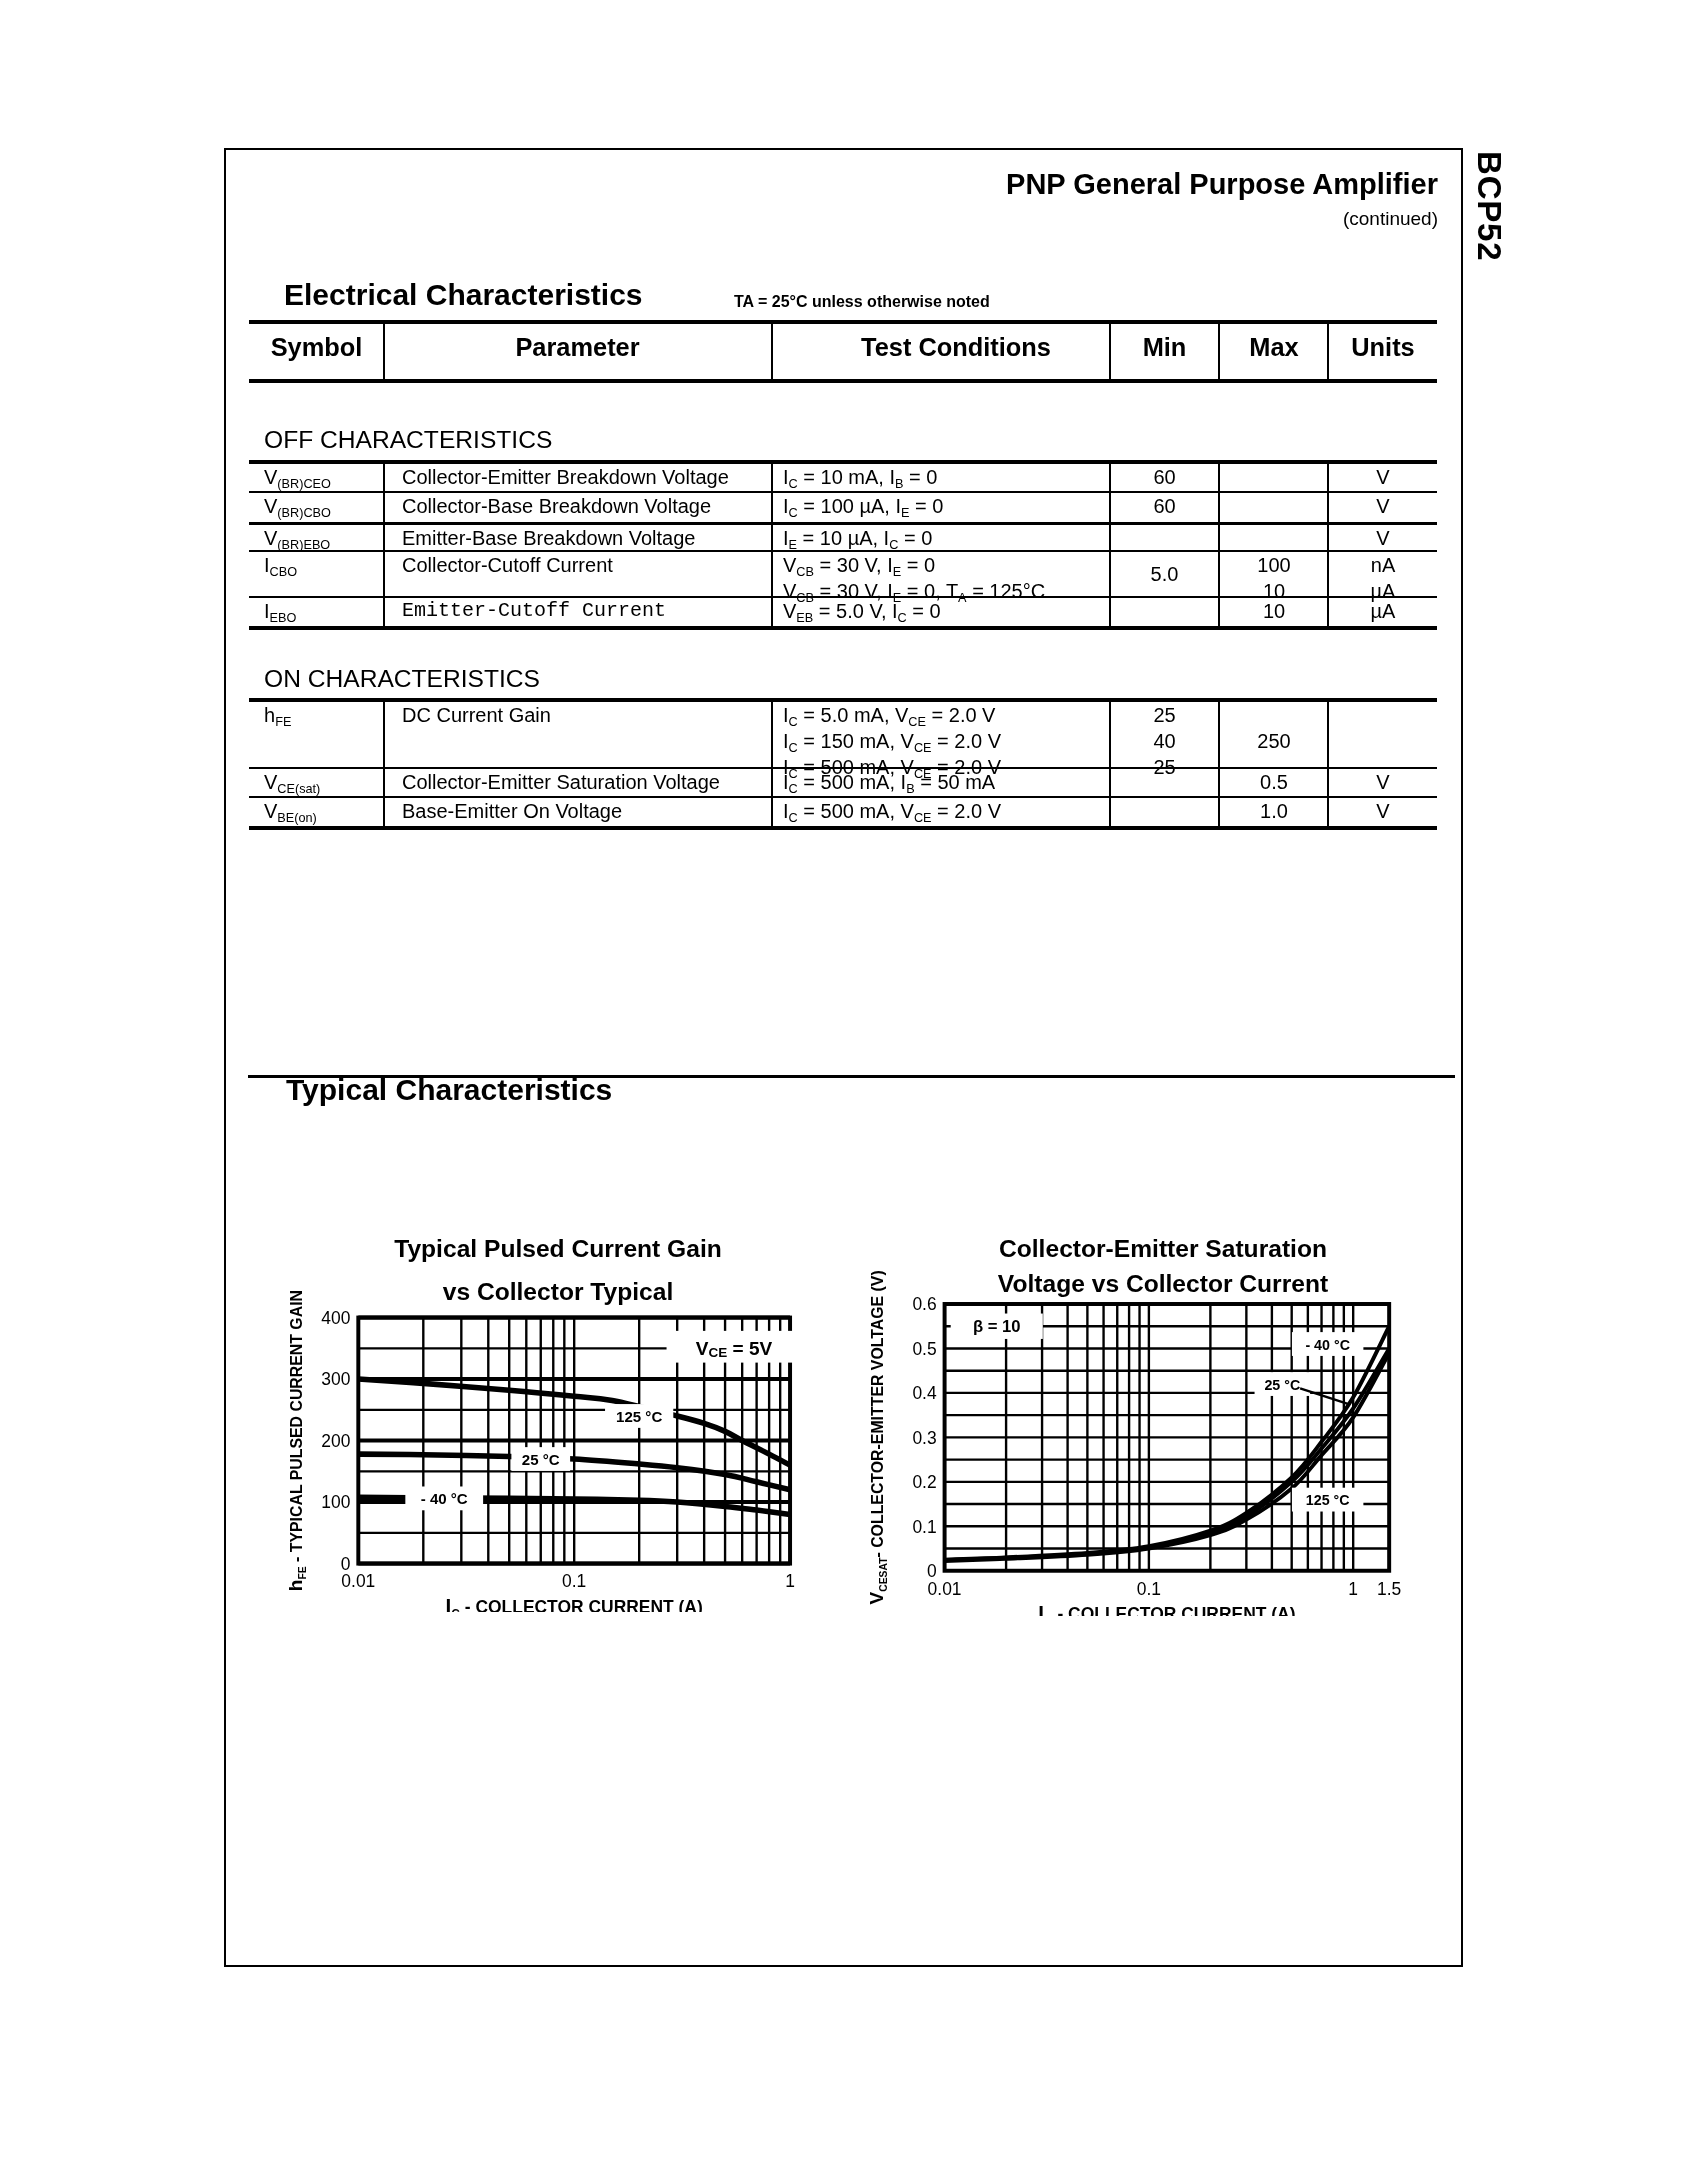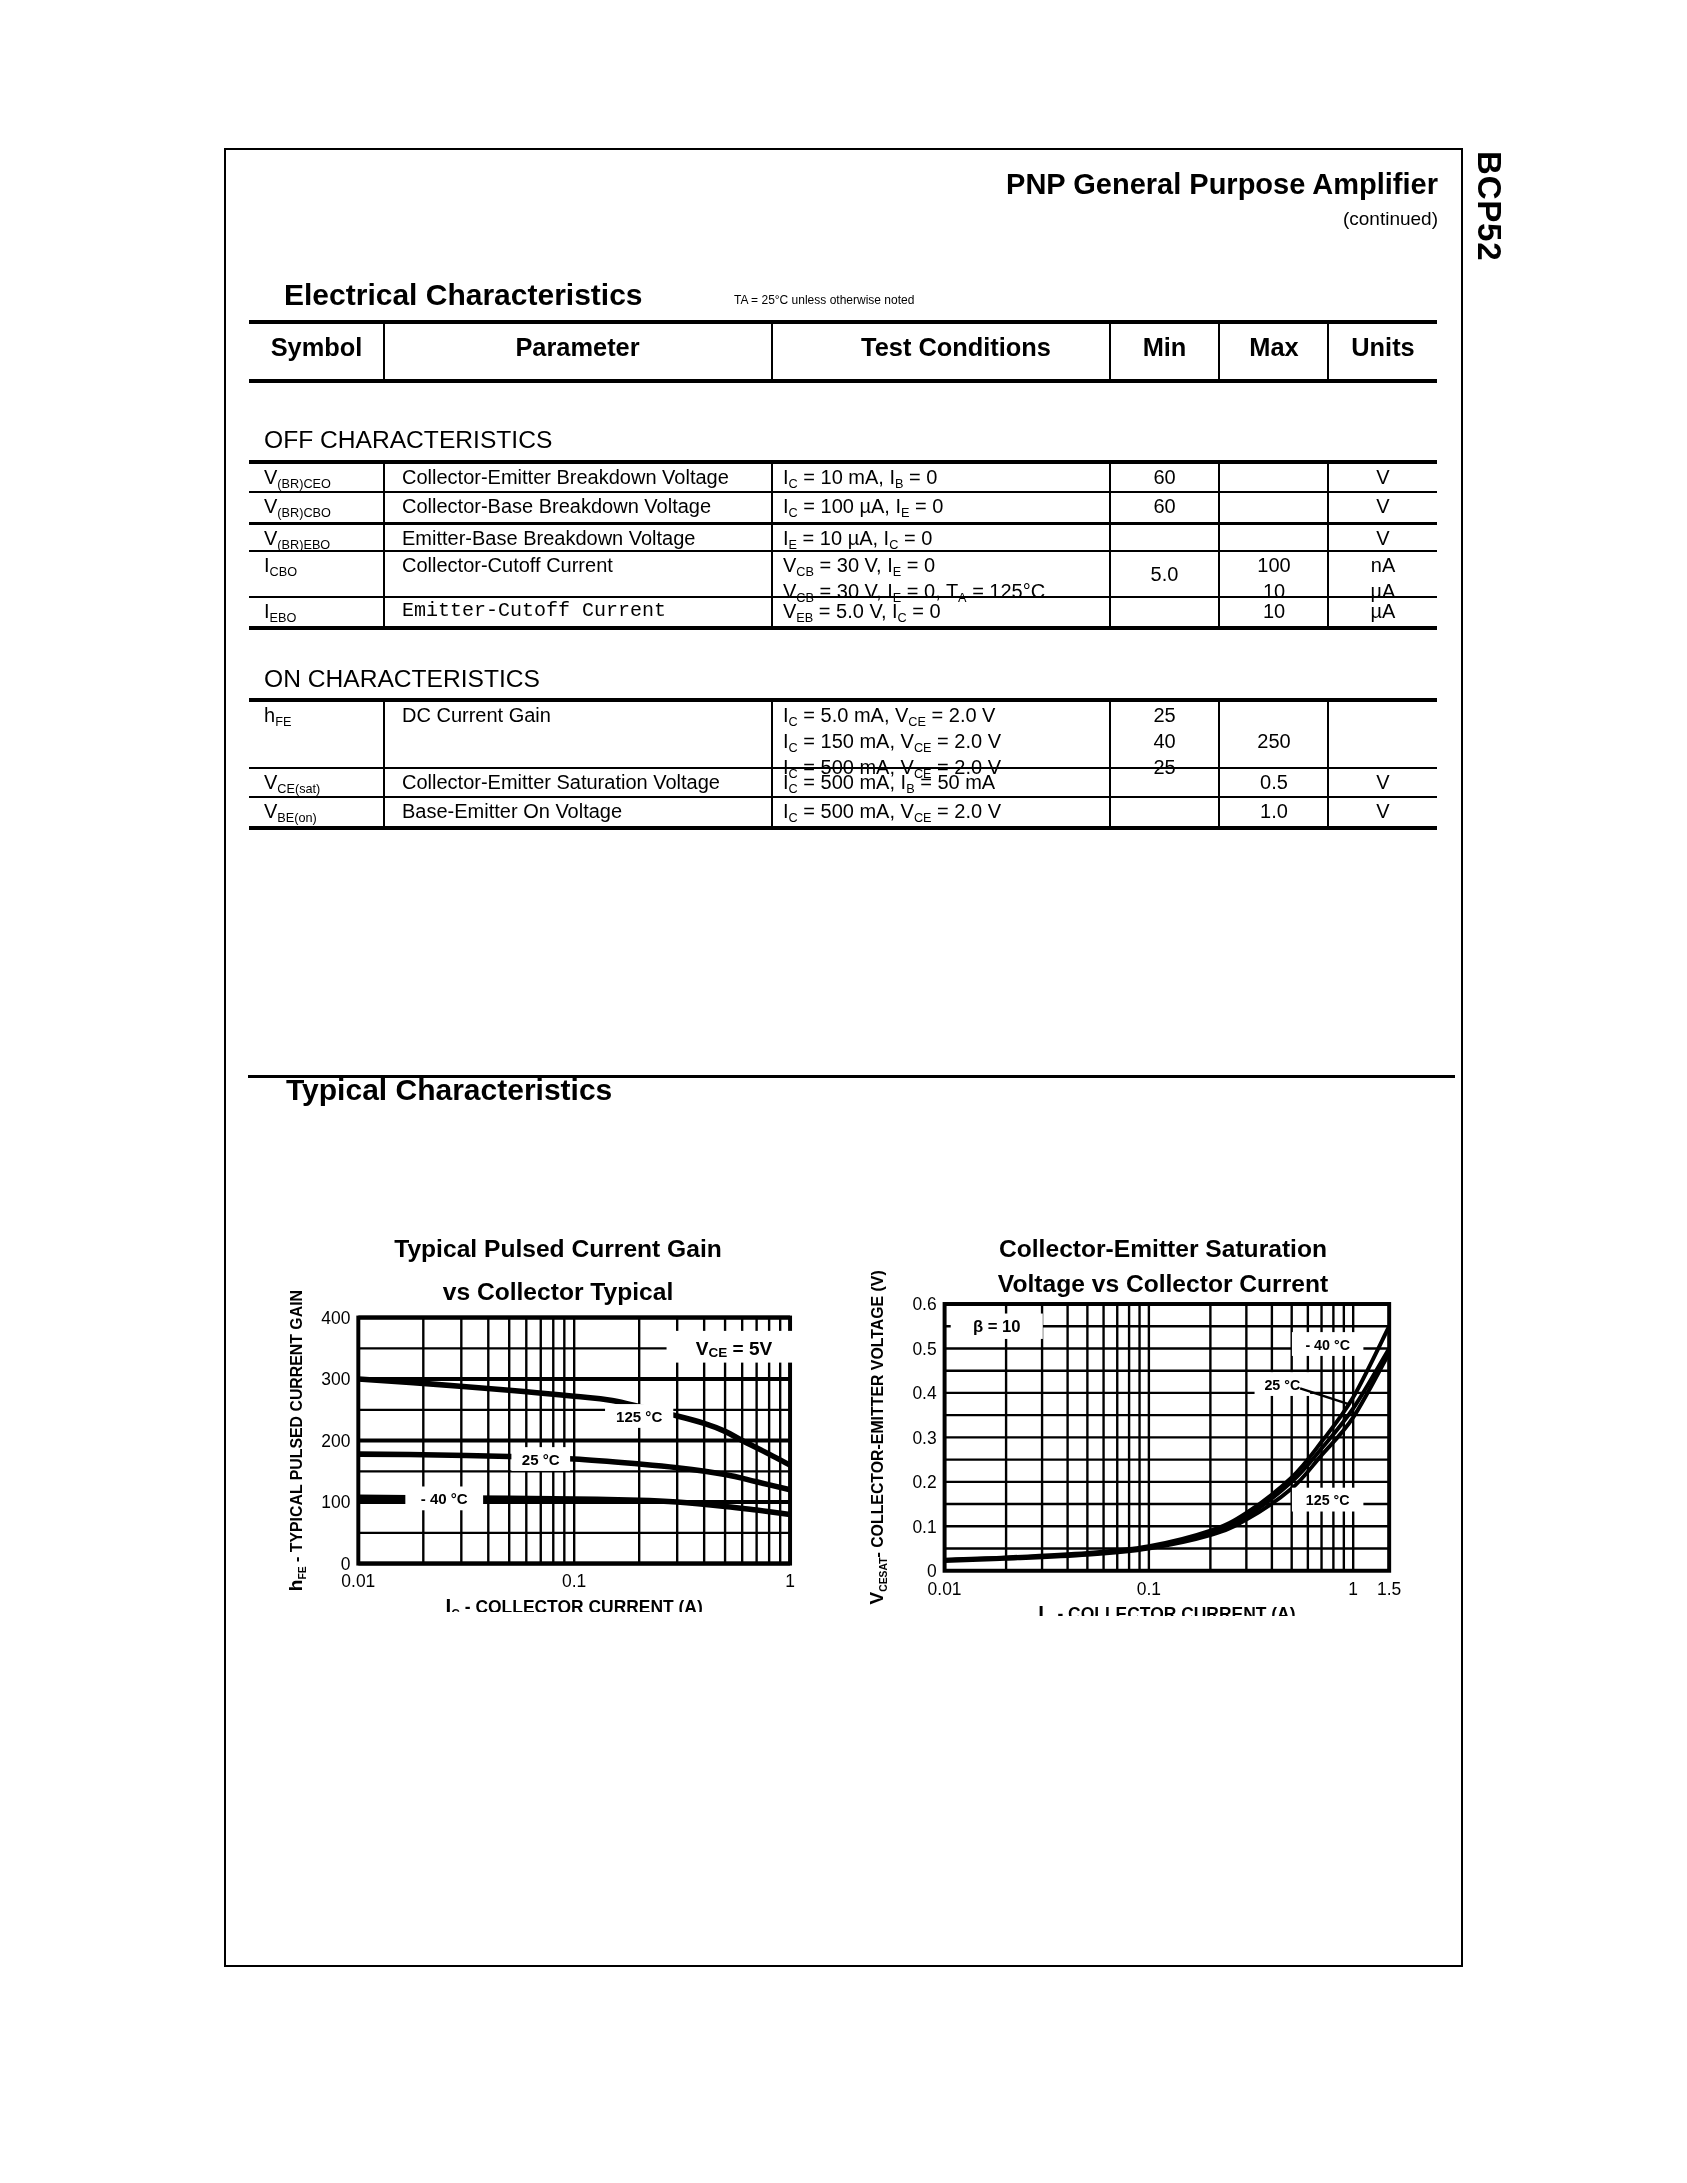--- a/index.html
+++ b/index.html
@@ -5,21 +5,21 @@
   html, body { margin:0; padding:0; background:#ffffff; }
   body { width:1687px; height:2183px; position:relative; overflow:hidden;
          font-family:"Liberation Sans", sans-serif; color:#000; }
   .abs { position:absolute; }
   #page-border { left:224px; top:148px; width:1235px; height:1815px; border:2.4px solid #000; box-sizing:content-box; }
   #part-number { left:1473px; top:151px; font-weight:bold; font-size:33px; transform-origin:left top;
                  transform:translate(35px,0) rotate(90deg); white-space:nowrap; letter-spacing:0.8px; }
   #doc-title { right:249px; top:168px; font-weight:bold; font-size:29px; white-space:nowrap; }
   #doc-subtitle { right:249px; top:208px; font-size:19px; white-space:nowrap; }
   #ec-title { left:284px; top:278px; font-weight:bold; font-size:30px; white-space:nowrap; }
-  #ec-note { left:734px; top:293px; font-size:12px; white-space:nowrap; }
+  #ec-note { left:734px; top:293px; font-size:16px; white-space:nowrap;font-weight:bold; }
 
   .hline { position:absolute; background:#000; }
   .vline { position:absolute; background:#000; width:2.4px; }
   .cell { position:absolute; white-space:nowrap; font-size:20px; line-height:26px; }
   .hdr  { position:absolute; font-weight:bold; font-size:25.4px; text-align:center; white-space:nowrap; }
   .sub  { font-size:12.7px; vertical-align:-4px; }
   .section-label { position:absolute; font-size:24.6px; white-space:nowrap; }
   .center { text-align:center; }
 
   #tc-sep { left:248px; top:1075px; width:1207px; height:3.2px; }

